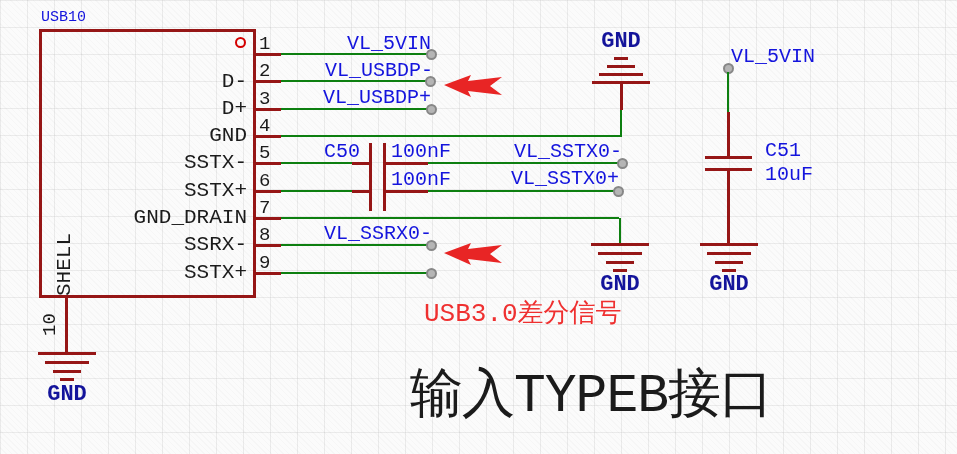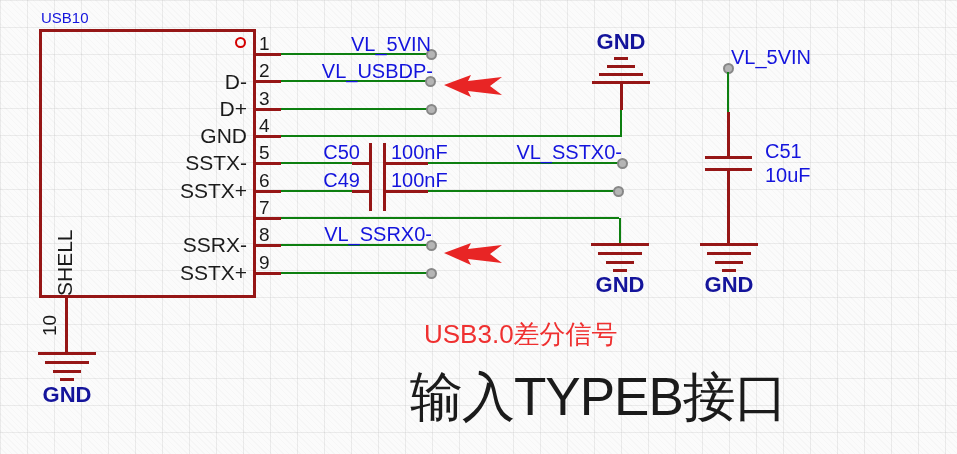--- a/index.html
+++ b/index.html
@@ -1,18 +1,18 @@
 <!DOCTYPE html>
 <html style="--red: #961616; --green: #0d7f10; --blue: #1414dd; --navy: #14149b; --note-red: #ef3030; --ink: #1b1b1b;"><head>
 <meta charset="utf-8">
 <style>
   html,body{margin:0;padding:0;}
   #canvas{
     position:relative;width:957px;height:454px;overflow:hidden;
-    font-family:Liberation Sans, sans-serif;
+    font-family:Liberation Mono, monospace;
     background-color:#fbfbfb;
     background-image:
       repeating-linear-gradient(45deg, rgba(0,0,0,0.018) 0 1px, transparent 1px 4px),
       linear-gradient(to right, rgba(175,175,175,0.22) 1px, transparent 1px),
       linear-gradient(to bottom, rgba(175,175,175,0.22) 1px, transparent 1px);
     background-size:auto,27px 27px,27px 27px;
   }
   .wire-h{position:absolute;height:2px;background:var(--green);}
   .wire-v{position:absolute;width:2px;background:var(--green);}
   .stub-h{position:absolute;height:3px;background:var(--red);}
@@ -50,20 +50,21 @@
 
   <div id="compbox"></div>
   <div class="refdes" style="left:41px;top:10px;">USB10</div>
   <div class="ring" style="left:235px;top:37px;"></div>
 
   <div class="pname" style="top:70px;">D-</div>
   <div class="pname" style="top:97px;">D+</div>
   <div class="pname" style="top:124px;">GND</div>
   <div class="pname" style="top:151px;">SSTX-</div>
   <div class="pname" style="top:179px;">SSTX+</div>
+  <div class="pname" style="top:206px;">GND_DRAIN</div>
   <div class="pname" style="top:233px;">SSRX-</div>
   <div class="pname" style="top:261px;">SSTX+</div>
   <div class="pname vtext" style="left:53px;top:210px;width:24px;height:86px;text-align:left;">SHELL</div>
 
   <div class="pnum" style="left:259px;top:34px;">1</div>
   <div class="pnum" style="left:259px;top:61px;">2</div>
   <div class="pnum" style="left:259px;top:89px;">3</div>
   <div class="pnum" style="left:259px;top:116px;">4</div>
   <div class="pnum" style="left:259px;top:143px;">5</div>
   <div class="pnum" style="left:259px;top:171px;">6</div>
@@ -101,35 +102,36 @@
   <div class="dot" style="left:425px;top:76px;"></div>
   <div class="dot" style="left:426px;top:104px;"></div>
   <div class="dot" style="left:617px;top:158px;"></div>
   <div class="dot" style="left:613px;top:186px;"></div>
   <div class="dot" style="left:426px;top:240px;"></div>
   <div class="dot" style="left:426px;top:268px;"></div>
   <div class="dot" style="left:723px;top:63px;"></div>
 
   <div class="netlabel" style="left:261px;top:33px;">VL_5VIN</div>
   <div class="netlabel" style="left:263px;top:60px;">VL_USBDP-</div>
+  <div class="netlabel" style="left:261px;top:87px;">VL_USBDP+</div>
   <div class="netlabel" style="left:452px;top:141px;">VL_SSTX0-</div>
+  <div class="netlabel" style="left:449px;top:168px;">VL_SSTX0+</div>
   <div class="netlabel" style="left:262px;top:223px;">VL_SSRX0-</div>
   <div class="netlabel left" style="left:731px;top:46px;">VL_5VIN</div>
 
   <div class="stub-h" style="left:352px;top:162px;width:18px;"></div>
   <div class="plate-v" style="left:369px;top:143px;height:40px;"></div>
   <div class="plate-v" style="left:383px;top:143px;height:40px;"></div>
   <div class="stub-h" style="left:386px;top:162px;width:42px;"></div>
   <div class="stub-h" style="left:352px;top:190px;width:18px;"></div>
   <div class="plate-v" style="left:369px;top:171px;height:40px;"></div>
   <div class="plate-v" style="left:383px;top:171px;height:40px;"></div>
   <div class="stub-h" style="left:386px;top:190px;width:42px;"></div>
   <div class="caplabel" style="left:280px;top:141px;width:80px;text-align:right;">C50</div>
   <div class="caplabel" style="left:391px;top:141px;">100nF</div>
-  <div class="caplabel" style="left:280px;top:169px;width:80px;text-align:right;">C49</div>
   <div class="caplabel" style="left:391px;top:169px;">100nF</div>
 
   <div class="wire-v" style="left:727px;top:72px;height:40px;"></div>
   <div class="stub-v" style="left:727px;top:112px;height:45px;"></div>
   <div class="plate-h" style="left:705px;top:156px;width:47px;"></div>
   <div class="plate-h" style="left:705px;top:168px;width:47px;"></div>
   <div class="stub-v" style="left:727px;top:171px;height:73px;"></div>
   <div class="caplabel" style="left:765px;top:140px;">C51</div>
   <div class="caplabel" style="left:765px;top:164px;">10uF</div>
 
@@ -166,16 +168,16 @@
     <div class="gndlabel" style="left:37px;top:383px;">GND</div>
   </div>
 
   <svg class="arrow" style="left:444px;top:74px;" viewBox="0 0 58 24">
     <polygon points="0,11 27,1 24,7 58,3 46,12 58,21 24,17 27,23" fill="#e82525"></polygon>
   </svg>
   <svg class="arrow" style="left:444px;top:242px;" viewBox="0 0 58 24">
     <polygon points="0,11 27,1 24,7 58,3 46,12 58,21 24,17 27,23" fill="#e82525"></polygon>
   </svg>
 
-  <div class="note" style="left:424px;top:320px;">USB3.0差分信号</div>
+  <div class="note" style="left:424px;top:300px;">USB3.0差分信号</div>
   <div class="bigtitle" style="left:410px;top:360px;">输入TYPEB接口</div>
 
 </div>
 
 </body></html>

